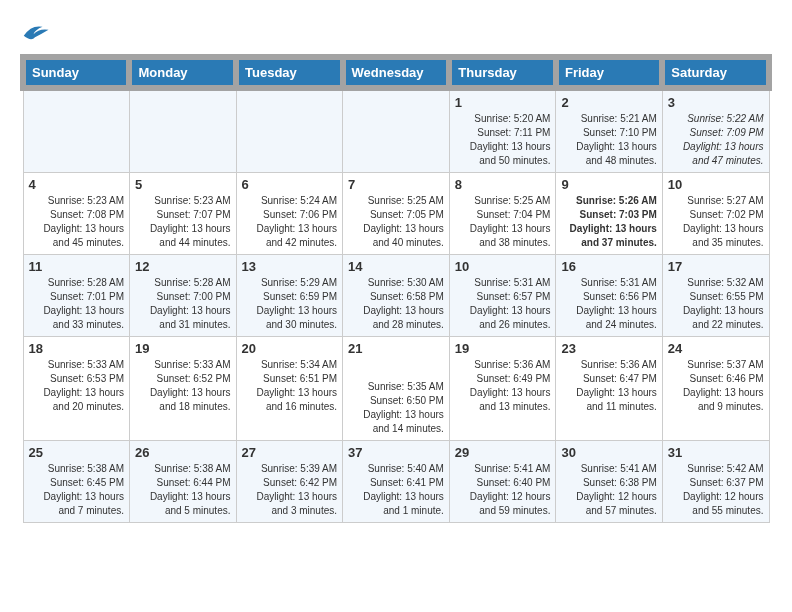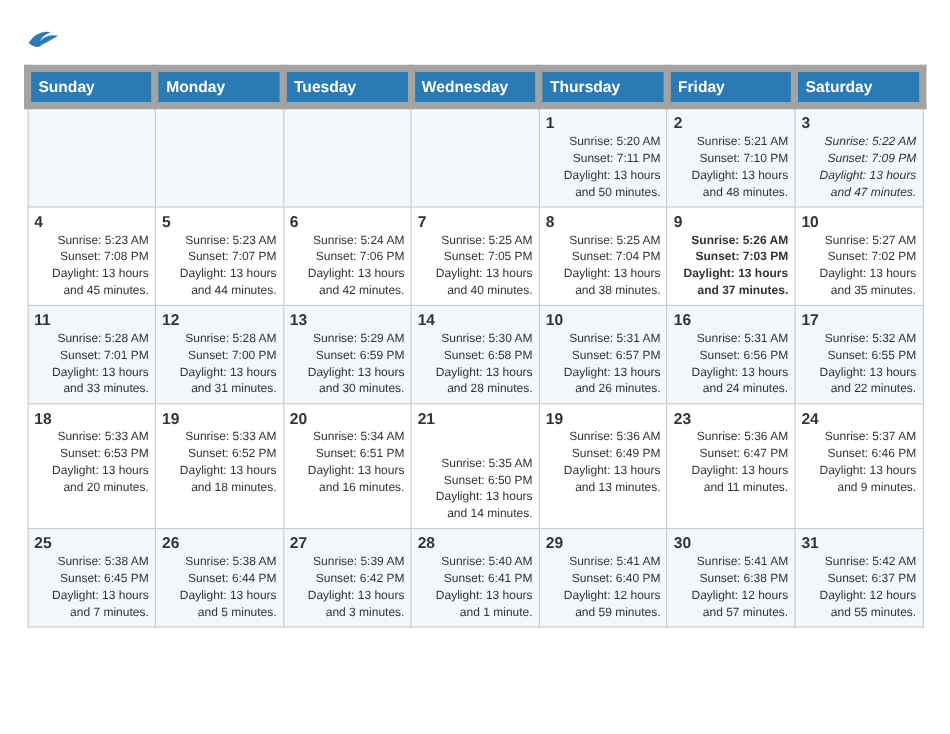--- a/index.html
+++ b/index.html
@@ -297,21 +297,21 @@
 and 5 minutes.</div>
         </td>
         <td>
           <span class="day-num">27</span>
           <div class="day-info" style="white-space: pre-line;">Sunrise: 5:39 AM
 Sunset: 6:42 PM
 Daylight: 13 hours
 and 3 minutes.</div>
         </td>
         <td>
-          <span class="day-num">28</span>
+          <span class="day-num">37</span>
           <div class="day-info" style="white-space: pre-line;">Sunrise: 5:40 AM
 Sunset: 6:41 PM
 Daylight: 13 hours
 and 1 minute.</div>
         </td>
         <td>
           <span class="day-num">29</span>
           <div class="day-info" style="white-space: pre-line;">Sunrise: 5:41 AM
 Sunset: 6:40 PM
 Daylight: 12 hours

